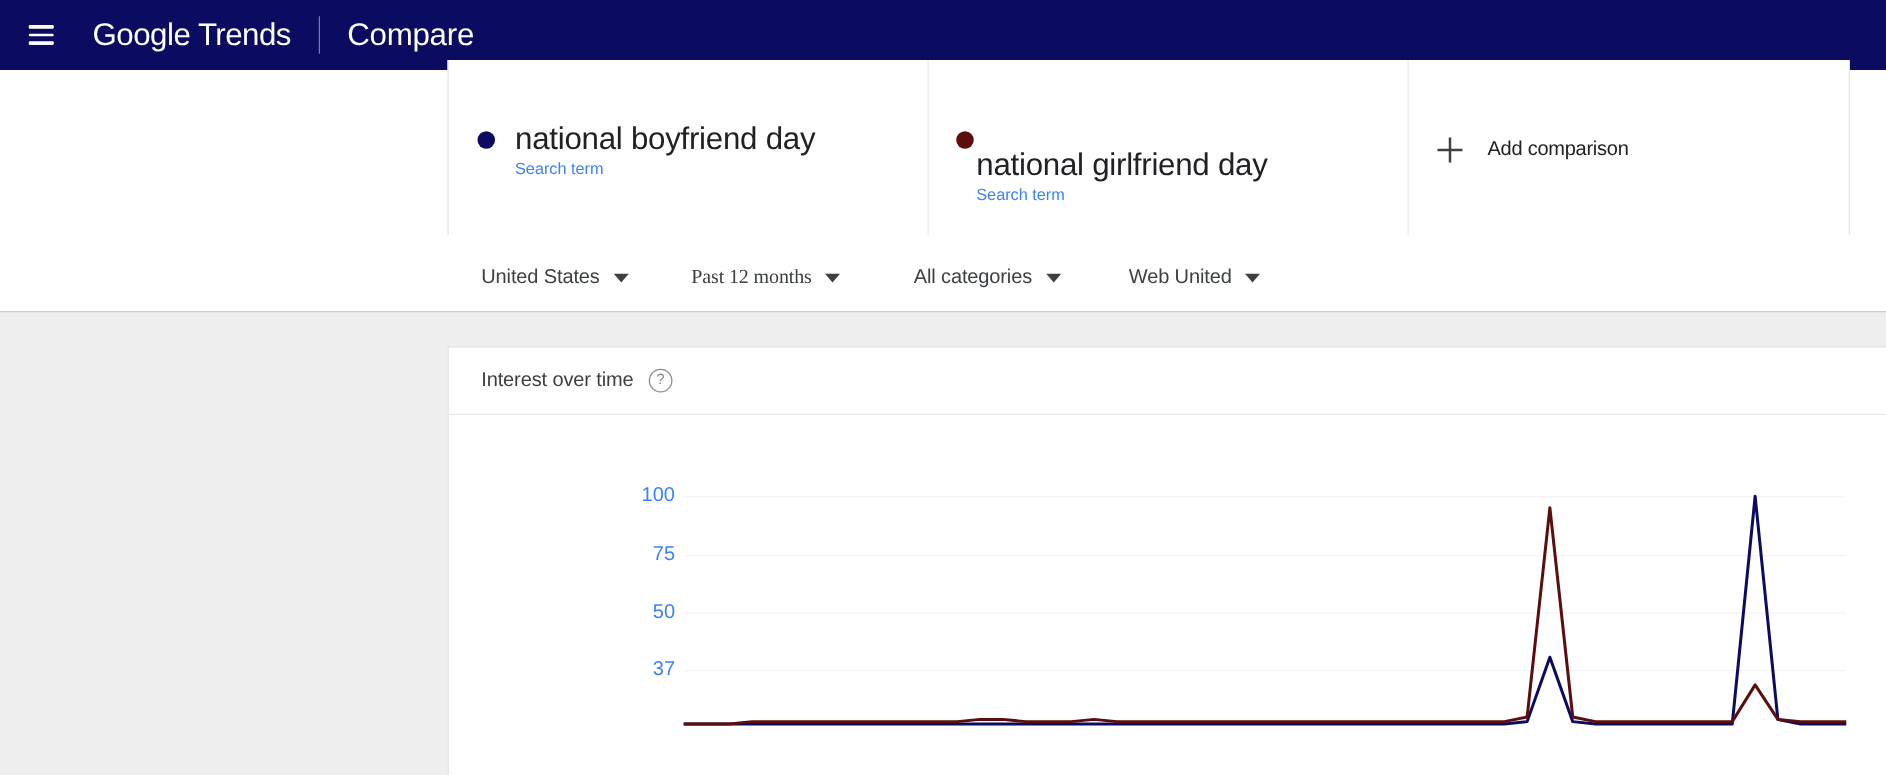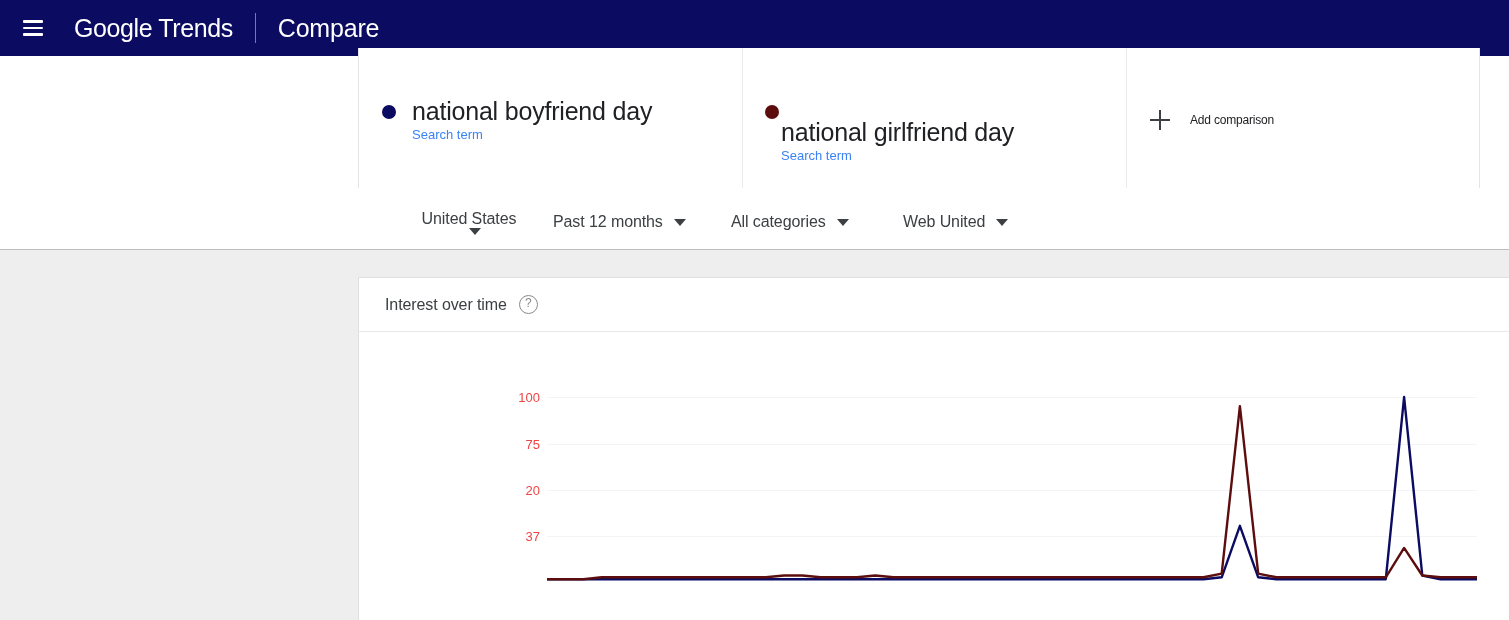--- a/index.html
+++ b/index.html
@@ -151,21 +151,21 @@
   }
   .plus-icon::before, .plus-icon::after {
     content: "";
     position: absolute;
     background: #3c4043;
   }
   .plus-icon::before { left: 0; top: 9px; width: 20px; height: 1.8px; }
   .plus-icon::after  { top: 0; left: 9px; height: 20px; width: 1.8px; }
   .add-compare-label {
     margin-left: 20px;
-    font-size: 12px;
+    font-size: 16px;
     color: #202124;
     white-space: nowrap;
     letter-spacing: -0.2px;
   }
 
   
   .filters {
     position: absolute;
     left: 358px; top: 195px;
     width: 1122px;
@@ -261,22 +261,22 @@
     width: 930px;
     height: 1px;
     background: #f4f4f6;
   }
   .ylabel {
     position: absolute;
     right: auto;
     left: 145px;
     width: 36px;
     text-align: right;
-    font-size: 13px;
-    color: #ef4444;
+    font-size: 16px;
+    color: #3b82f6;
     transform: translateY(-50%);
   }
   .series-svg {
     position: absolute;
     left: 0; top: 0;
     width: 1122px;
     height: 289px;
     overflow: visible;
   }
 </style>
@@ -319,25 +319,25 @@
       <div class="term-sub">Search term</div>
     </div>
   </div>
 
   <div class="add-compare">
     <div class="plus-icon"></div>
     <div class="add-compare-label">Add comparison</div>
   </div>
 
   <div class="filters">
-    <div class="filter" style="width:168px;flex-direction:column;">
+    <div class="filter" style="width:168px;">
       <span class="filter-label">United States</span>
       <span class="caret"></span>
     </div>
-    <div class="filter" style="width:178px;">
+    <div class="filter" style="width:178px;font-family:Liberation Serif, serif;">
       <span class="filter-label">Past 12 months</span>
       <span class="caret"></span>
     </div>
     <div class="filter" style="width:172px;">
       <span class="filter-label">All categories</span>
       <span class="caret"></span>
     </div>
     <div class="filter">
       <span class="filter-label">Web United</span>
       <span class="caret"></span>
@@ -376,21 +376,21 @@
     </div>
 
     <div class="plot">
       <div class="gridline" style="top:65px;"></div>
       <div class="gridline" style="top:112px;"></div>
       <div class="gridline" style="top:158px;"></div>
       <div class="gridline" style="top:204px;"></div>
 
       <div class="ylabel" style="top:65px;">100</div>
       <div class="ylabel" style="top:112px;">75</div>
-      <div class="ylabel" style="top:158px;">20</div>
+      <div class="ylabel" style="top:158px;">50</div>
       <div class="ylabel" style="top:204px;">37</div>
 
       <svg class="series-svg" id="series-svg" viewBox="0 0 1122 289" preserveAspectRatio="none">
           <path d="M188.0 247.2 L206.2 247.2 L224.5 247.2 L242.7 247.2 L260.9 247.2 L279.2 247.2 L297.4 247.2 L315.6 247.2 L333.9 247.2 L352.1 247.2 L370.4 247.2 L388.6 247.2 L406.8 247.2 L425.1 247.2 L443.3 247.2 L461.5 247.2 L479.8 247.2 L498.0 247.2 L516.2 247.2 L534.5 247.2 L552.7 247.2 L570.9 247.2 L589.2 247.2 L607.4 247.2 L625.6 247.2 L643.9 247.2 L662.1 247.2 L680.4 247.2 L698.6 247.2 L716.8 247.2 L735.1 247.2 L753.3 247.2 L771.5 247.2 L789.8 247.2 L808.0 247.2 L826.2 247.2 L844.5 247.2 L862.7 245.3 L880.9 193.8 L899.2 245.3 L917.4 247.2 L935.6 247.2 L953.9 247.2 L972.1 247.2 L990.4 247.2 L1008.6 247.2 L1026.8 247.2 L1045.1 65.0 L1063.3 243.5 L1081.5 247.2 L1099.8 247.2 L1118.0 247.2" fill="none" stroke="#0b0b62" stroke-width="2.4" stroke-linejoin="round"></path>
           <path d="M188.0 247.2 L206.2 247.2 L224.5 247.2 L242.7 245.3 L260.9 245.3 L279.2 245.3 L297.4 245.3 L315.6 245.3 L333.9 245.3 L352.1 245.3 L370.4 245.3 L388.6 245.3 L406.8 245.3 L425.1 243.5 L443.3 243.5 L461.5 245.3 L479.8 245.3 L498.0 245.3 L516.2 243.5 L534.5 245.3 L552.7 245.3 L570.9 245.3 L589.2 245.3 L607.4 245.3 L625.6 245.3 L643.9 245.3 L662.1 245.3 L680.4 245.3 L698.6 245.3 L716.8 245.3 L735.1 245.3 L753.3 245.3 L771.5 245.3 L789.8 245.3 L808.0 245.3 L826.2 245.3 L844.5 245.3 L862.7 241.6 L880.9 74.2 L899.2 241.6 L917.4 245.3 L935.6 245.3 L953.9 245.3 L972.1 245.3 L990.4 245.3 L1008.6 245.3 L1026.8 245.3 L1045.1 215.9 L1063.3 243.5 L1081.5 245.3 L1099.8 245.3 L1118.0 245.3" fill="none" stroke="#5c0d0d" stroke-width="2.4" stroke-linejoin="round"></path>
         </svg>
 
     </div>
 
   </div>

